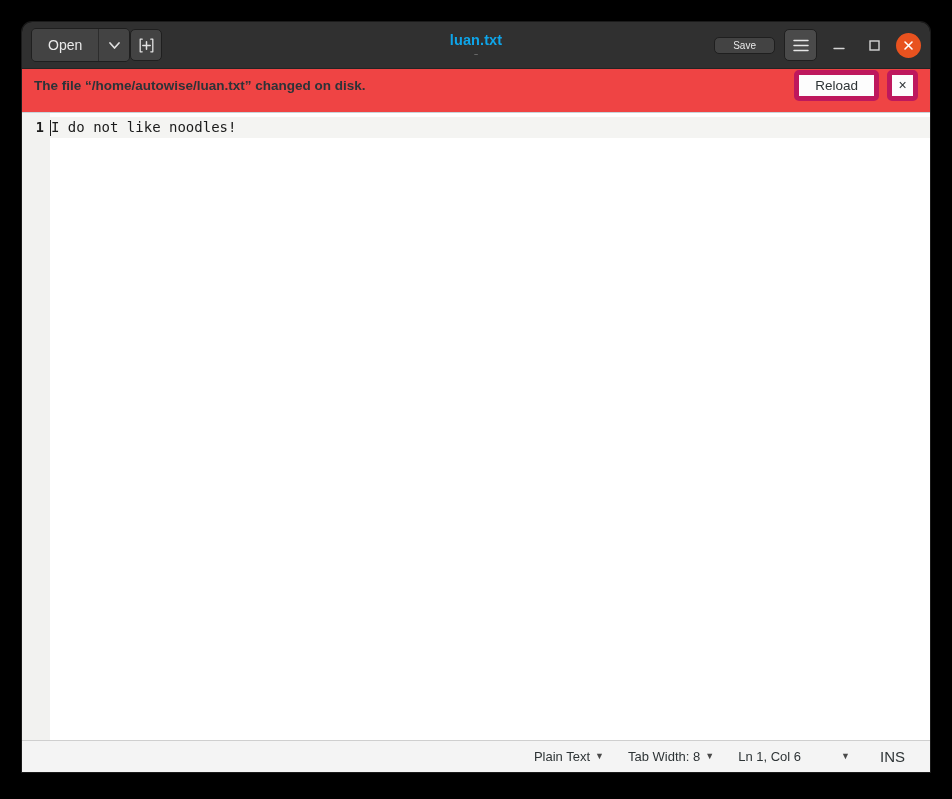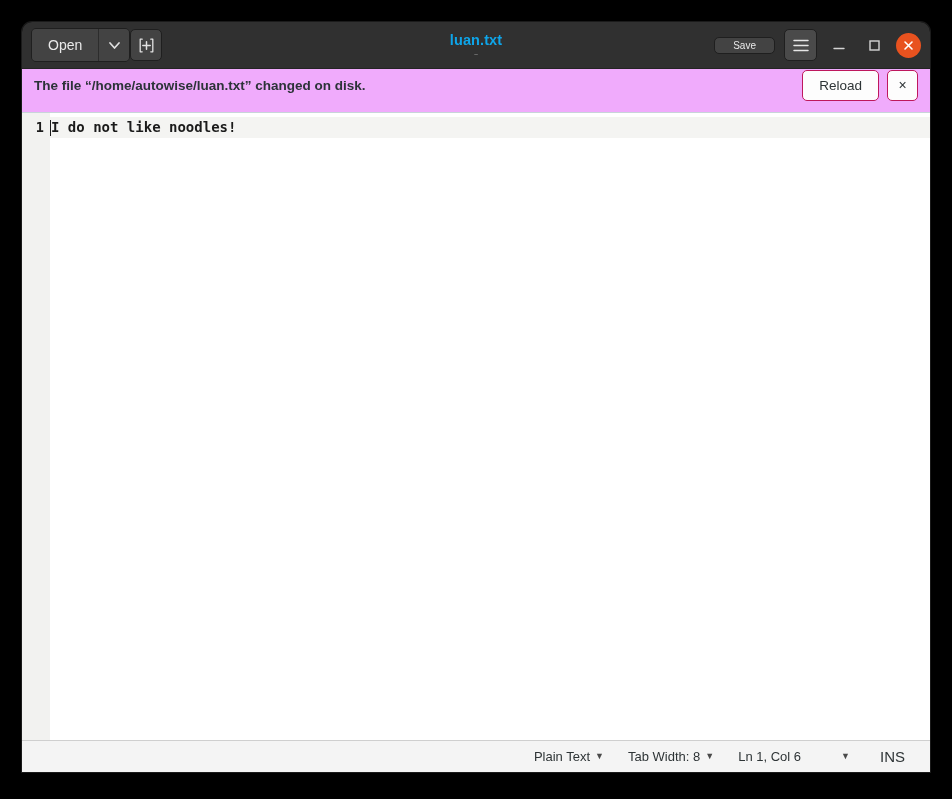--- a/index.html
+++ b/index.html
@@ -167,21 +167,21 @@
     color: #9a9a9a;
     font-size: 7px;
     line-height: 9px;
     margin-top: 2px;
   }
 
   
   .infobar {
     height: 44px;
     min-height: 44px;
-    background: #f0abfc;
+    background: #ef4444;
     border-bottom: 1px solid #c8d4da;
     display: flex;
     align-items: center;
     padding: 0 12px 11px 12px;
     box-sizing: border-box;
   }
   .infobar-text {
     font-size: 13.5px;
     font-weight: bold;
     color: #2c3338;
@@ -191,21 +191,21 @@
     margin-left: auto;
     display: flex;
     align-items: center;
     gap: 8px;
   }
   .btn-light {
     height: 31px;
     padding: 0 16px;
     border-radius: 5px;
     background: #fdfdfd;
-    border: 1px solid #be185d;
+    border: 5px solid #be185d;
     color: #2e3436;
     font-size: 13.5px;
     display: flex;
     align-items: center;
     box-sizing: border-box;
   }
   .btn-light.square {
     width: 31px;
     padding: 0;
     justify-content: center;
@@ -241,21 +241,20 @@
     padding-top: 4px;
     position: relative;
   }
   .code-line {
     height: 21px;
     line-height: 21px;
     display: flex;
     align-items: center;
     background: #f4f4f2;
     padding-left: 0;
-    font-weight: bold;
   }
   .caret {
     display: inline-block;
     width: 1px;
     height: 16px;
     background: #1b1b1b;
     margin-right: 0px;
     vertical-align: middle;
   }
   .code-text {

